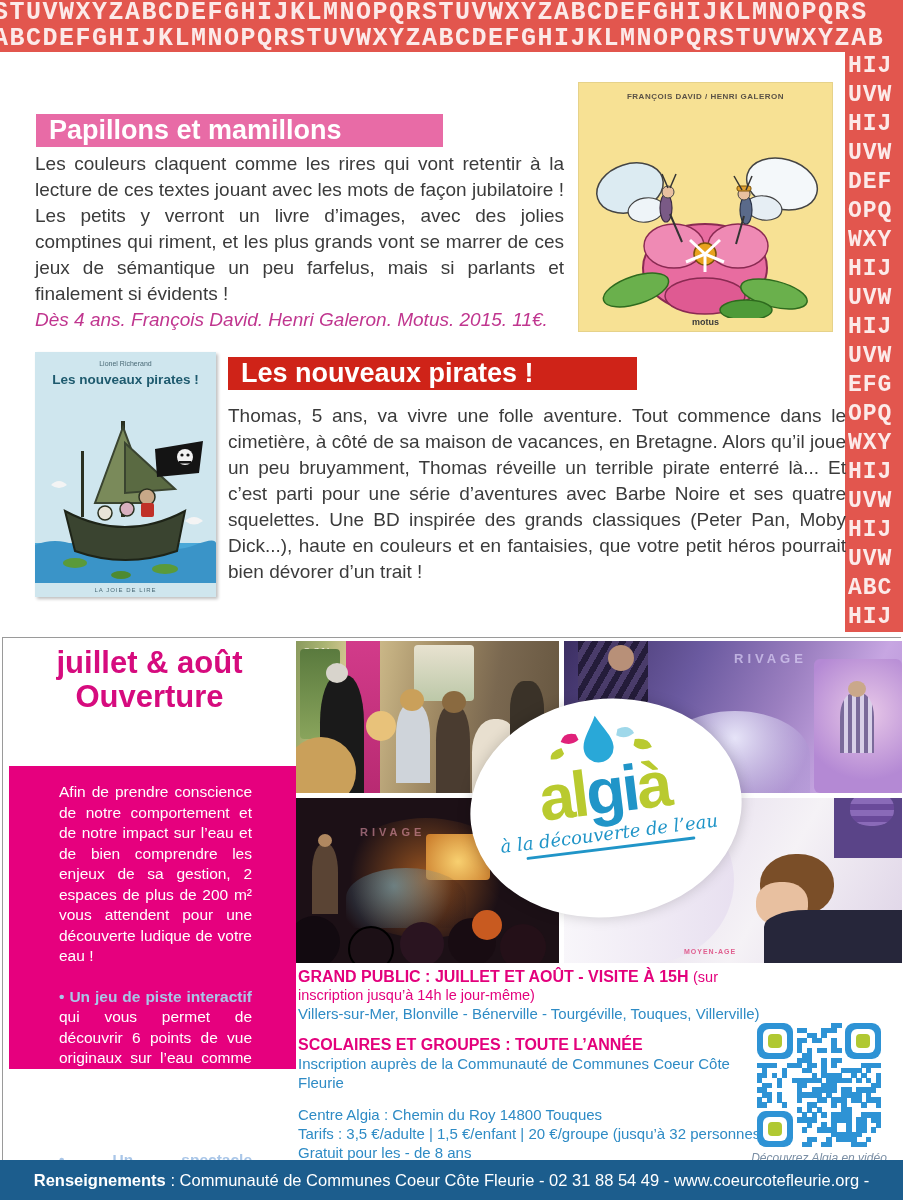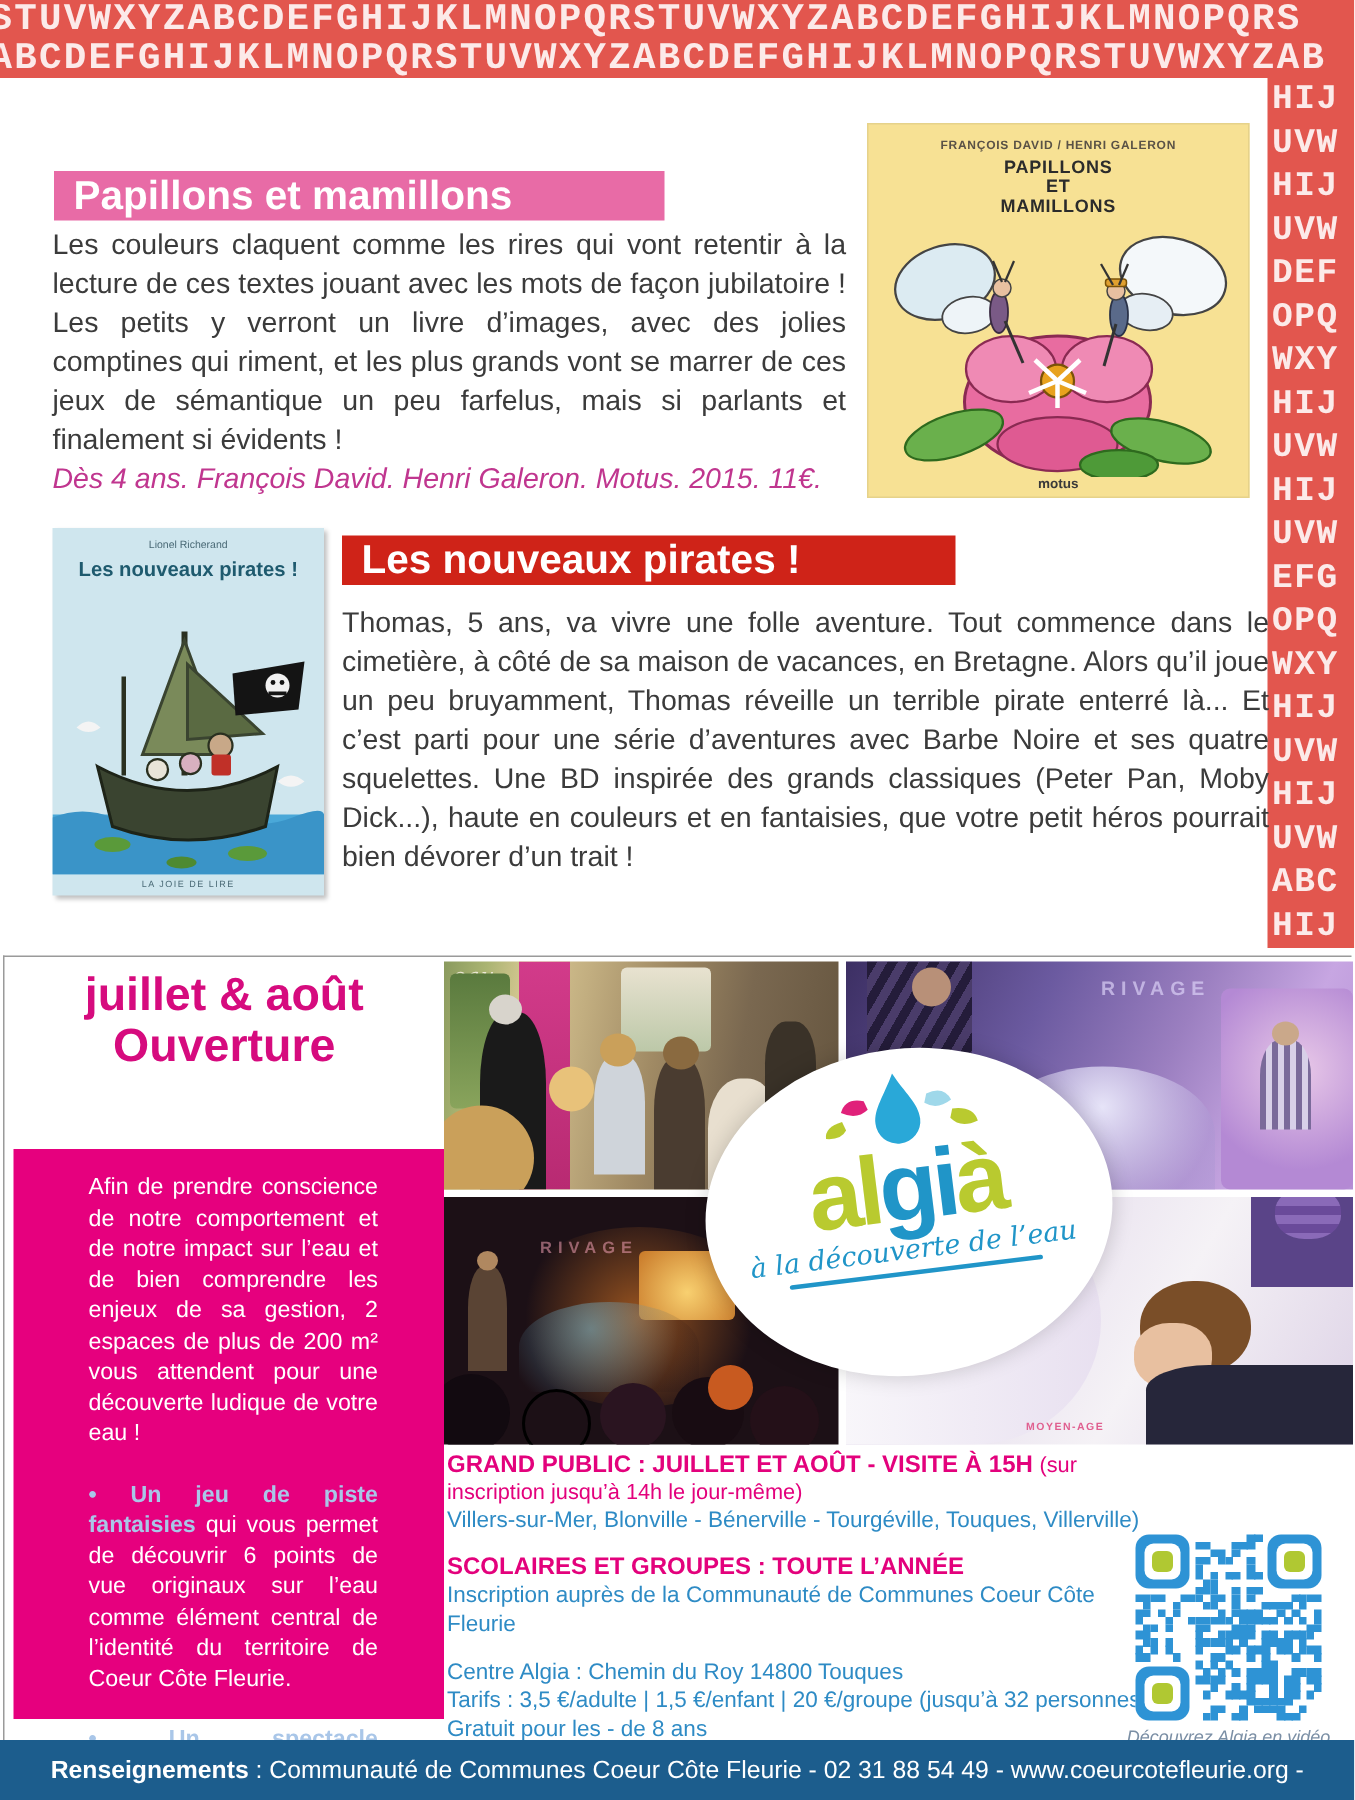--- a/index.html
+++ b/index.html
@@ -34,21 +34,21 @@
   .cover2 .author2{margin-top:8px;text-align:center;font-size:7px;color:#4a6a76;}
   .cover2 .c2title{margin-top:5px;text-align:center;font-size:13.5px;font-weight:bold;color:#1e5a6e;}
   .cover2 .pub2{position:absolute;left:0;bottom:4px;width:100%;text-align:center;font-size:6px;letter-spacing:1px;color:#4a6a76;}
   .cover-art{position:absolute;left:0;bottom:14px;}
   
   .ad{position:absolute;left:2px;top:637px;width:899px;height:523px;background:#fff;
       border-top:1px solid #9a9a9a;border-left:1px solid #9a9a9a;box-sizing:border-box;}
   .opening{position:absolute;left:0;top:8px;width:293px;text-align:center;}
   .open-main{font-size:31px;line-height:34px;font-weight:bold;color:#d60b7e;}
   .open-sub{margin-top:10px;font-size:27px;color:#e0559c;}
-  .pink-box{position:absolute;left:6px;top:128px;width:287px;height:380px;background:#e6007e;
+  .pink-box{position:absolute;left:6px;top:128px;width:287px;height:303px;background:#e6007e;
             box-sizing:border-box;padding:16px 44px 0 50px;color:#fff;font-size:15.5px;
             line-height:20.5px;text-align:justify;}
   .pink-box p{margin:0 0 20px 0;}
   .hl{color:#a9c6e8;font-weight:bold;}
   
   .photos{position:absolute;left:293px;top:3px;width:606px;height:322px;}
   .photo{position:absolute;overflow:hidden;}
   .ph-tl{left:0;top:0;width:263px;height:152px;
     background:linear-gradient(100deg,#8a9a5e 0%,#aab472 10%,#d8c894 20%,#c2ae80 34%,#a08a64 52%,#7a6850 72%,#64543e 100%);}
   .ph-tr{left:268px;top:0;width:338px;height:152px;
@@ -121,25 +121,20 @@
     <div class="strip-row">ABC</div>
     <div class="strip-row">HIJ</div>
   </div>
 
   <div class="title-bar bar-pink">Papillons et mamillons</div>
   <div class="review-body body-1">Les couleurs claquent comme les rires qui vont retentir à la lecture de ces textes jouant avec les mots de façon jubilatoire ! Les petits y verront un livre d’images, avec des jolies comptines qui riment, et les plus grands vont se marrer de ces jeux de sémantique un peu farfelus, mais si parlants et finalement si évidents !</div>
   <div class="credits credits-1">Dès 4 ans. François David. Henri Galeron. Motus. 2015. 11€.</div>
 
   <div class="cover1">
     <div class="authors">FRANÇOIS DAVID / HENRI GALERON</div>
-    <div class="c1title">
-      <div>PAPILLONS</div>
-      <div>ET</div>
-      <div>MAMILLONS</div>
-    </div>
     <svg class="cover-art" width="255" height="168" viewBox="0 0 255 168">
 
       <g>
         <ellipse cx="127" cy="118" rx="62" ry="44" fill="#e86ca0" stroke="#8a2a52" stroke-width="2"></ellipse>
         <ellipse cx="96" cy="96" rx="30" ry="22" fill="#ef8ab4" stroke="#8a2a52" stroke-width="1.5"></ellipse>
         <ellipse cx="160" cy="96" rx="30" ry="22" fill="#ef8ab4" stroke="#8a2a52" stroke-width="1.5"></ellipse>
         <ellipse cx="127" cy="146" rx="40" ry="18" fill="#df5a92" stroke="#8a2a52" stroke-width="1.5"></ellipse>
         <circle cx="127" cy="104" r="11" fill="#e8a21e" stroke="#7a5208" stroke-width="1.5"></circle>
         <g stroke="#fff" stroke-width="3">
             <line x1="127" y1="104" x2="112" y2="90"></line>
@@ -211,21 +206,21 @@
 
   <div class="ad">
 
     <div class="opening">
       <div class="open-main">juillet &amp; août</div>
       <div class="open-main">Ouverture</div>
     </div>
 
     <div class="pink-box">
       <p>Afin de prendre conscience de notre comportement et de notre impact sur l’eau et de bien comprendre les enjeux de sa gestion, 2 espaces de plus de 200 m² vous attendent pour une découverte ludique de votre eau !</p>
-      <p><span class="hl">• Un jeu de piste fantaisies</span><span> qui vous permet de découvrir 6 points de vue originaux sur l’eau comme élément central de l’identité du territoire de Coeur Côte Fleurie.</span></p>
+      <p><span class="hl">• Un jeu de piste interactif</span><span> qui vous permet de découvrir 6 points de vue originaux sur l’eau comme élément central de l’identité du territoire de Coeur Côte Fleurie.</span></p>
       <p><span class="hl">• Un spectacle audiovisuel et interactif</span><span> où vous vous affrontez par équipe pour évaluer vos connaissances et vos comportements face à l’eau.</span></p>
     </div>
 
     <div class="photos">
       <div class="photo ph-tl">
         <div class="ph-label eau-label">eau</div>
         <div class="blob" style="left:50px;top:0;width:34px;height:152px;border-radius:0;background:linear-gradient(180deg,#d23b8a,#b82a72);"></div>
         <div class="blob" style="left:4px;top:8px;width:40px;height:90px;border-radius:4px;background:linear-gradient(180deg,#5a7a3e,#89a45c);"></div>
         <div class="blob" style="left:118px;top:4px;width:60px;height:56px;border-radius:4px;background:linear-gradient(180deg,#e8e2d0,#bcc8a8);"></div>
         <div class="blob" style="left:24px;top:34px;width:44px;height:118px;border-radius:40% 40% 0 0;background:#1a1a1a;"></div>

